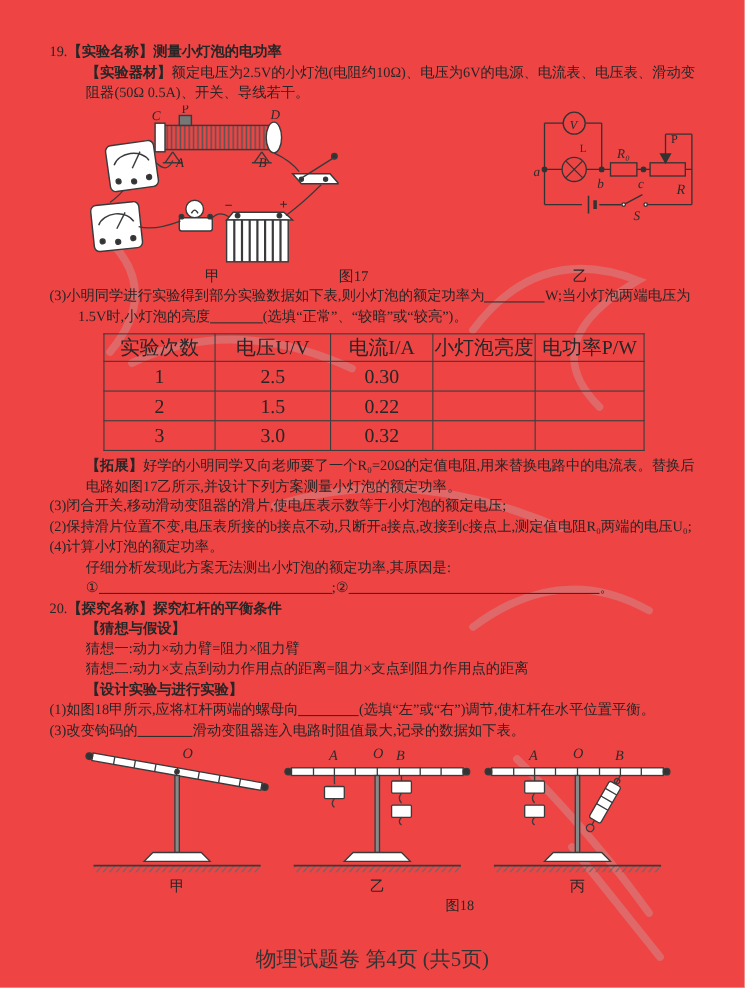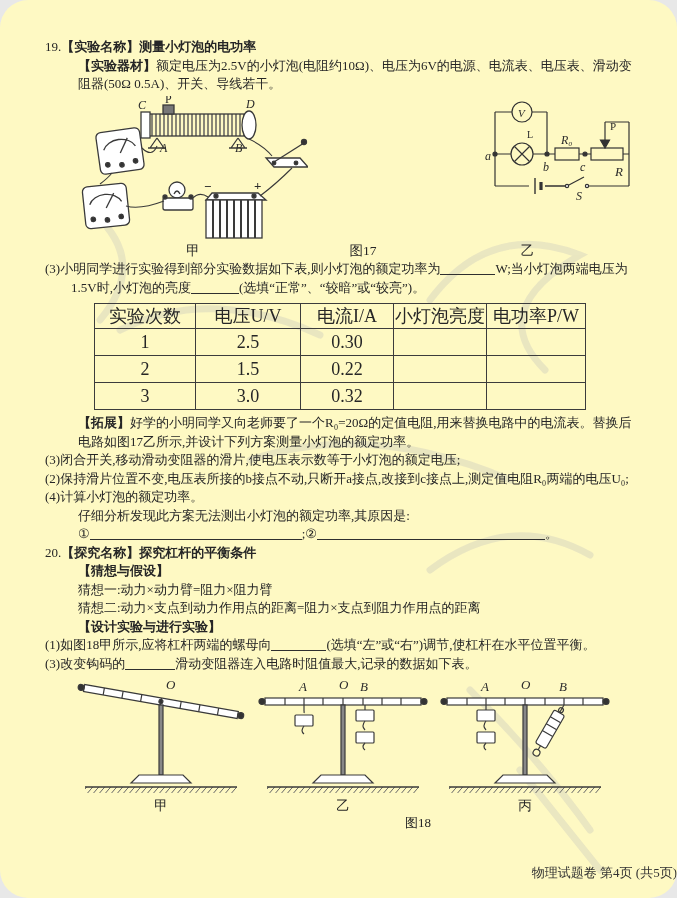--- a/index.html
+++ b/index.html
@@ -1,44 +1,44 @@
 <!DOCTYPE html>
 <html><head>
 <meta charset="utf-8">
 <style>
   html,body{margin:0;padding:0;background:#e8e8e8;}
-  .page{position:relative;width:677px;height:898px;margin:0 auto;background:#fef9c3;overflow:hidden;
-        font-family:"Liberation Serif","DejaVu Serif",serif;color:#262626;font-size:13px;line-height:18.5px;border-radius:28px;}
+  .page{position:relative;width:677px;height:898px;margin:0 auto;background:#ef4444;overflow:hidden;
+        font-family:"Liberation Serif","DejaVu Serif",serif;color:#262626;font-size:13px;line-height:18.5px;}
   .wm{position:absolute;inset:0;pointer-events:none;}
   .content{position:relative;padding:38px 40px 0 45px;}
   .tag{font-weight:bold;}
   .q-first{padding-left:33px;text-indent:-33px;}
   .q-body{padding-left:33px;}
   .hang2{padding-left:2em;text-indent:-2em;}
   .blank{display:inline-block;border-bottom:1px solid #2f2f2f;height:13px;vertical-align:-2px;}
   .w55{width:55px}.w115{width:115px}.w50{width:50px}.w48{width:48px}.w212{width:212px}.w228{width:228px}
   .figrow{display:flex;align-items:flex-start;}
   .figrow .txtcol{width:252px;flex:none;}
   .figrow .figcol{flex:1;padding-top:2px;}
   .fig17svgs{display:flex;justify-content:space-between;align-items:flex-start;}
   .fig17caps{display:flex;font-size:13.5px;margin-top:-2px;}
   .fig17caps .c1{width:230px;text-align:center;}
-  .fig17caps .c2{width:110px;text-align:center;}
+  .fig17caps .c2{width:110px;text-align:left;}
   .fig17caps .c3{flex:1;text-align:center;}
   table.data{border-collapse:collapse;margin:6px 0 4px 16px;width:492px;}
   table.data th,table.data td{border:1px solid #3c3c3c;text-align:center;font-weight:normal;
         padding:0;font-size:18px;}
   table.data th{height:24px;}
   table.data td{height:26px;}
   .fig18wrap{margin-top:4px;padding-left:28px;}
   .fig18row{display:flex;gap:6px;}
   .fig18caps{display:flex;gap:6px;font-size:13.5px;}
   .fig18caps span{width:176px;text-align:center;}
   .fig18no{width:358px;text-align:right;font-size:13px;margin-top:-2px;}
-  .footer{position:absolute;bottom:16px;left:0;width:100%;text-align:right;font-size:13px;color:#333;}
+  .footer{position:absolute;bottom:16px;left:0;width:100%;text-align:center;font-size:19px;color:#333;}
   svg text{font-family:"Liberation Serif","DejaVu Serif",serif;fill:#2b2b2b;}
   svg .it{font-style:italic;}
 </style>
 </head>
 <body>
 
 <div class="page">
 
   <svg class="wm" width="677" height="898">
     <g stroke="#bcbcbc" fill="none" opacity="0.30" stroke-width="7" stroke-linecap="round">

